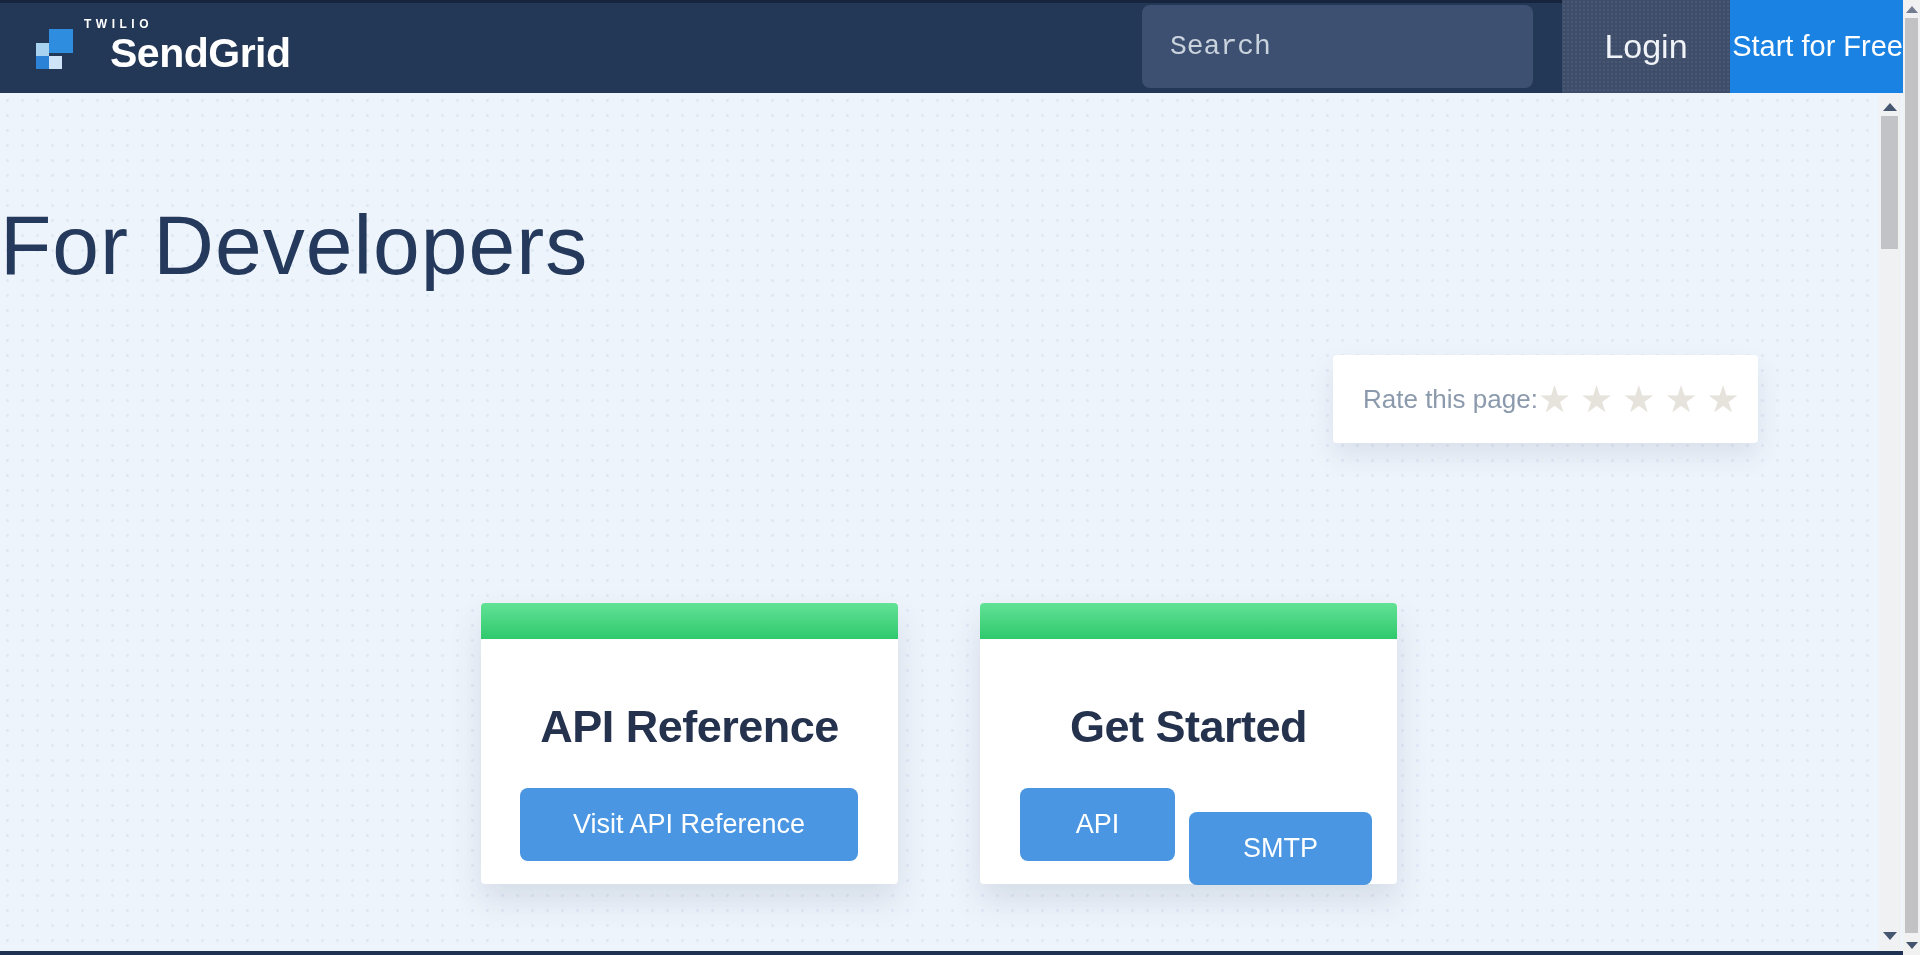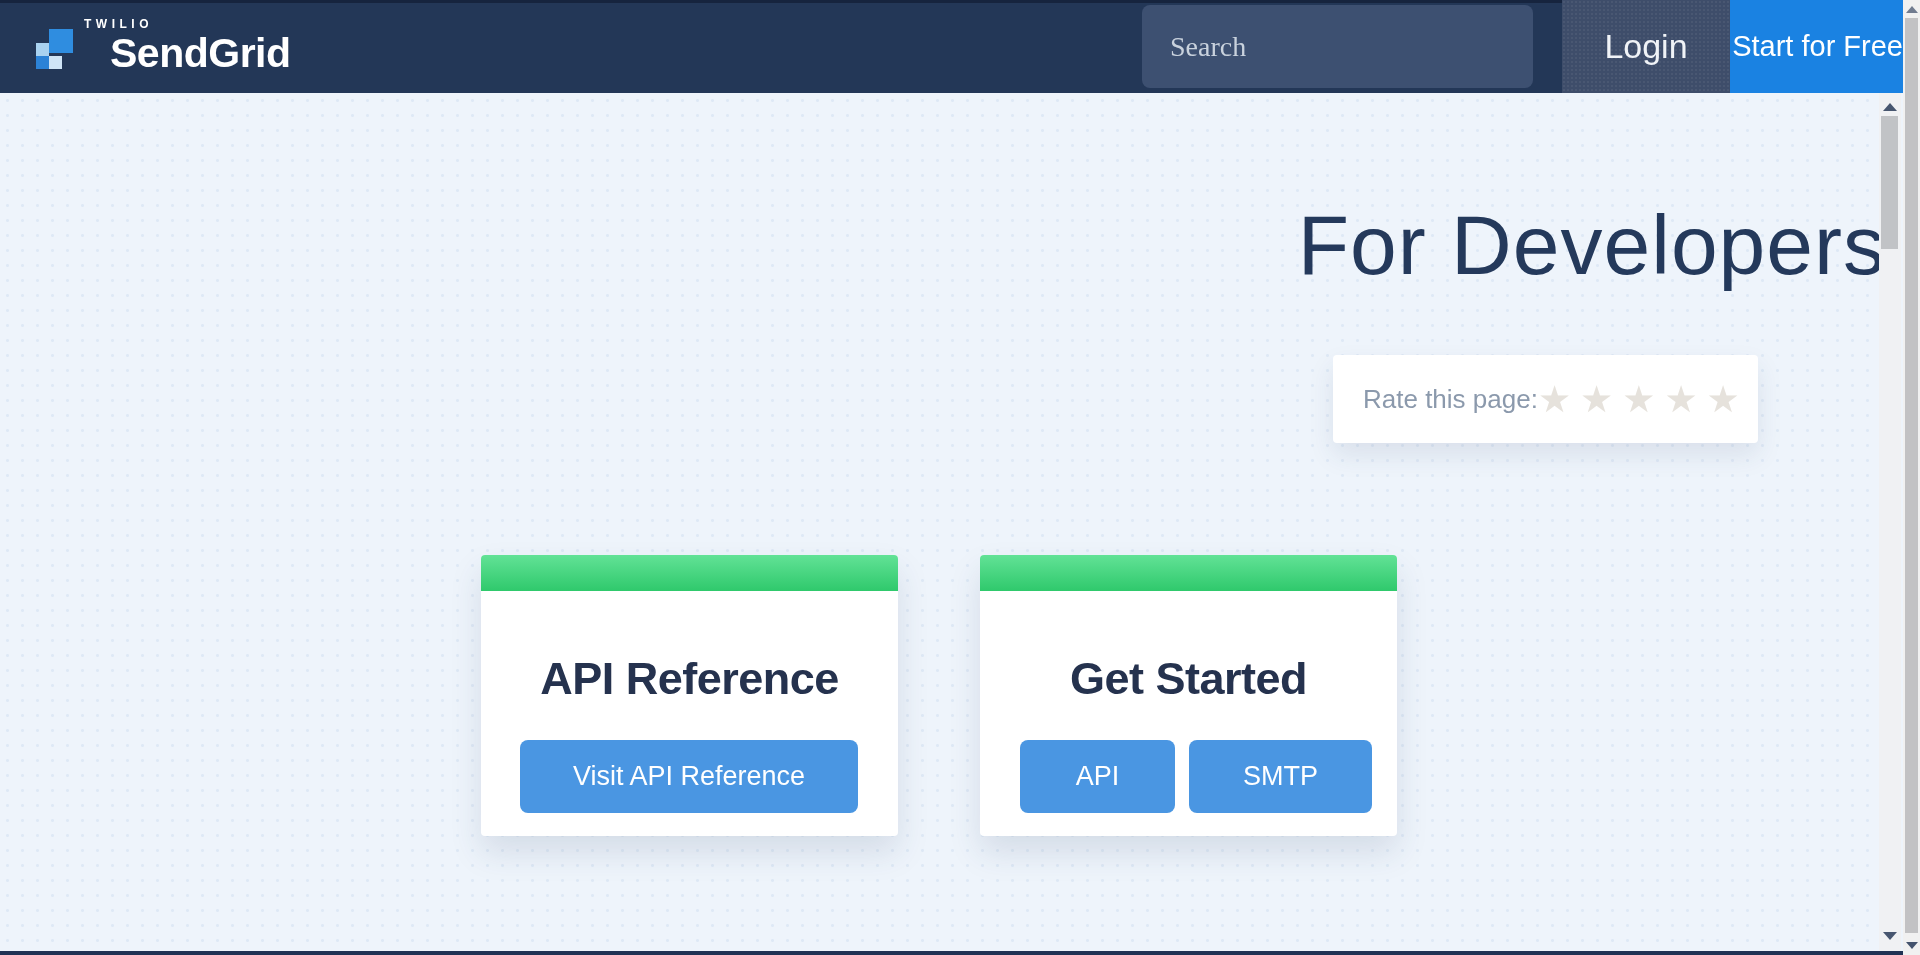--- a/index.html
+++ b/index.html
@@ -19,21 +19,21 @@
   .sq-big{left:13px;top:0;width:24px;height:24px;background:#2f8de0;}
   .sq-light1{left:0;top:14px;width:13px;height:13px;background:#a9d2f0;}
   .sq-blue2{left:0;top:27px;width:13px;height:13px;background:#2c82d6;}
   .sq-light2{left:13px;top:27px;width:13px;height:13px;background:#cfe4f6;}
   .brand-text{position:absolute;left:48px;top:0;color:#fff;white-space:nowrap;}
   .brand-top{display:block;font-size:12px;font-weight:700;letter-spacing:4.5px;margin-bottom:1px;}
   .brand-name{display:block;font-size:41px;font-weight:700;letter-spacing:-0.5px;line-height:1.05;margin-left:26px;}
   .search-input{
     position:absolute;left:1142px;top:5px;width:391px;height:83px;
     background:#3d5071;border:none;border-radius:8px;outline:none;
-    padding:0 20px 0 28px;font-family:Liberation Serif, serif;font-size:28px;color:#eef1f5;
+    padding:0 20px 0 28px;font-family:Liberation Mono, monospace;font-size:28px;color:#eef1f5;
   }
   .search-input::placeholder{color:#c9d2dd;opacity:1;}
   .nav-login{
     position:absolute;left:1562px;top:0;width:168px;height:93px;cursor:pointer;
     background:#3e4d6a;
     background-image:radial-gradient(rgba(255,255,255,0.055) 1px, transparent 1.3px);
     background-size:4px 4px;
     display:flex;align-items:center;justify-content:center;
     font-size:34px;color:#f0f3f7;
   }
@@ -44,54 +44,54 @@
   }
   
   .main{
     position:absolute;left:0;top:93px;width:1920px;height:858px;
     background:#eef4fb;
     background-image:radial-gradient(rgba(160,190,225,0.20) 1.2px, transparent 1.7px);
     background-size:15px 15px;
   }
   .page-title{
     position:absolute;left:0;top:104px;width:1886px;margin:0;
-    text-align:right;font-size:84px;font-weight:300;color:#24395b;letter-spacing:1px;
+    text-align:left;font-size:84px;font-weight:300;color:#24395b;letter-spacing:1px;
   }
   .rate-card{
     position:absolute;left:1333px;top:262px;width:425px;height:88px;
     background:#ffffff;border-radius:4px;
     box-shadow:0 12px 26px rgba(40,60,100,0.10);
     display:flex;align-items:center;padding:0 34px 0 30px;
   }
   .rate-label{font-size:26px;color:#8b99ac;white-space:nowrap;}
   .stars{margin-left:auto;display:flex;gap:9px;}
   .star{font-size:37px;line-height:1;color:#e6e2dc;cursor:pointer;}
   .card{
-    position:absolute;top:462px;width:417px;height:281px;
+    position:absolute;top:510px;width:417px;height:281px;
     background:#ffffff;border-radius:4px;
     box-shadow:0 16px 32px rgba(40,60,100,0.13);
   }
   .card-api{left:481px;}
   .card-start{left:980px;}
   .green-bar{
     position:absolute;left:0;top:0;width:100%;height:36px;
     border-radius:4px 4px 0 0;
     background:linear-gradient(180deg,#62e296 0%,#2fc96c 100%);
   }
   .card-title{
     position:absolute;left:0;top:98px;width:100%;margin:0;text-align:center;
     font-size:45px;font-weight:700;color:#25324e;letter-spacing:-0.5px;
   }
   .cbtn{
     position:absolute;top:185px;height:73px;border:none;border-radius:8px;
     background:#4a96e2;color:#ffffff;font-family:inherit;font-size:27px;cursor:pointer;
   }
   .btn-visit{left:39px;width:338px;}
   .btn-api{left:40px;width:155px;}
-  .btn-smtp{left:209px;width:183px;}
+  .btn-smtp{left:209px;width:183px;margin-top:24px;}
   .footer-edge{position:absolute;left:0;top:951px;width:1920px;height:4px;background:#203254;}
   
   .scroll-inner{position:absolute;left:1879px;top:93px;width:22px;height:858px;background:#f0f1f3;}
   .scroll-inner .thumb{position:absolute;left:2px;top:23px;width:17px;height:133px;background:#c1c3c6;cursor:pointer;}
   .scroll-outer{position:absolute;left:1903px;top:0;width:17px;height:955px;background:#f1f1f1;}
   .scroll-outer .thumb{position:absolute;left:2px;top:18px;width:13px;height:915px;background:#c2c2c4;cursor:pointer;}
   .tri{width:0;height:0;position:absolute;cursor:pointer;}
   .tri-up-inner{left:4px;top:10px;border-left:7px solid transparent;border-right:7px solid transparent;border-bottom:8px solid #47566f;}
   .tri-down-inner{left:4px;bottom:11px;border-left:7px solid transparent;border-right:7px solid transparent;border-top:8px solid #47566f;}
   .tri-up-outer{left:3px;top:6px;border-left:6px solid transparent;border-right:6px solid transparent;border-bottom:7px solid #717c90;}

